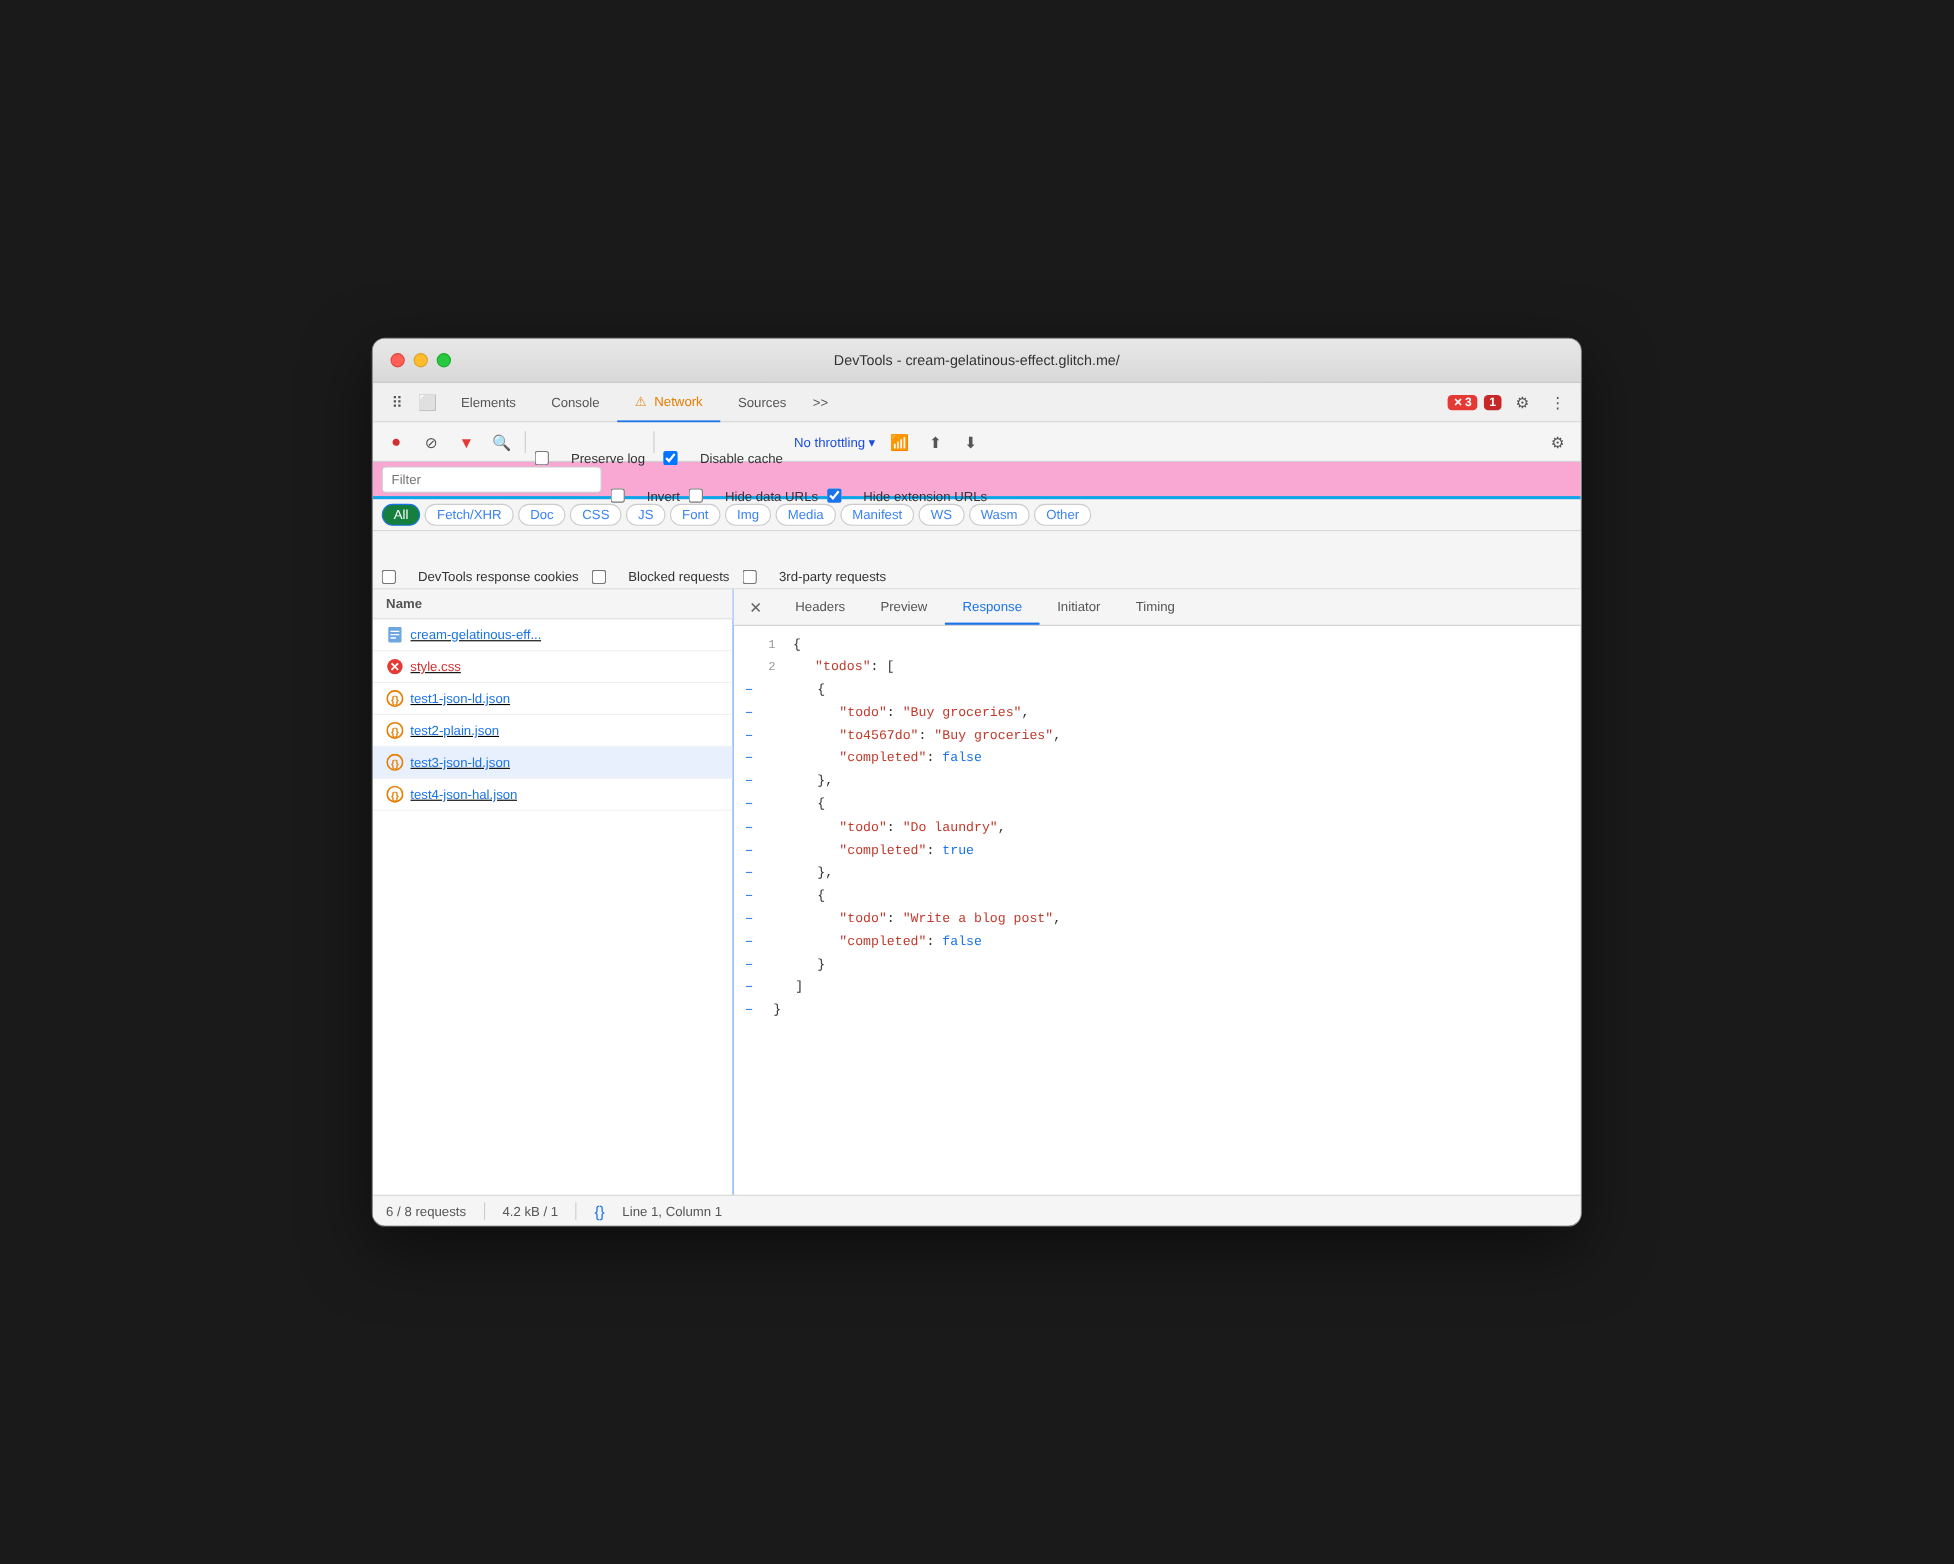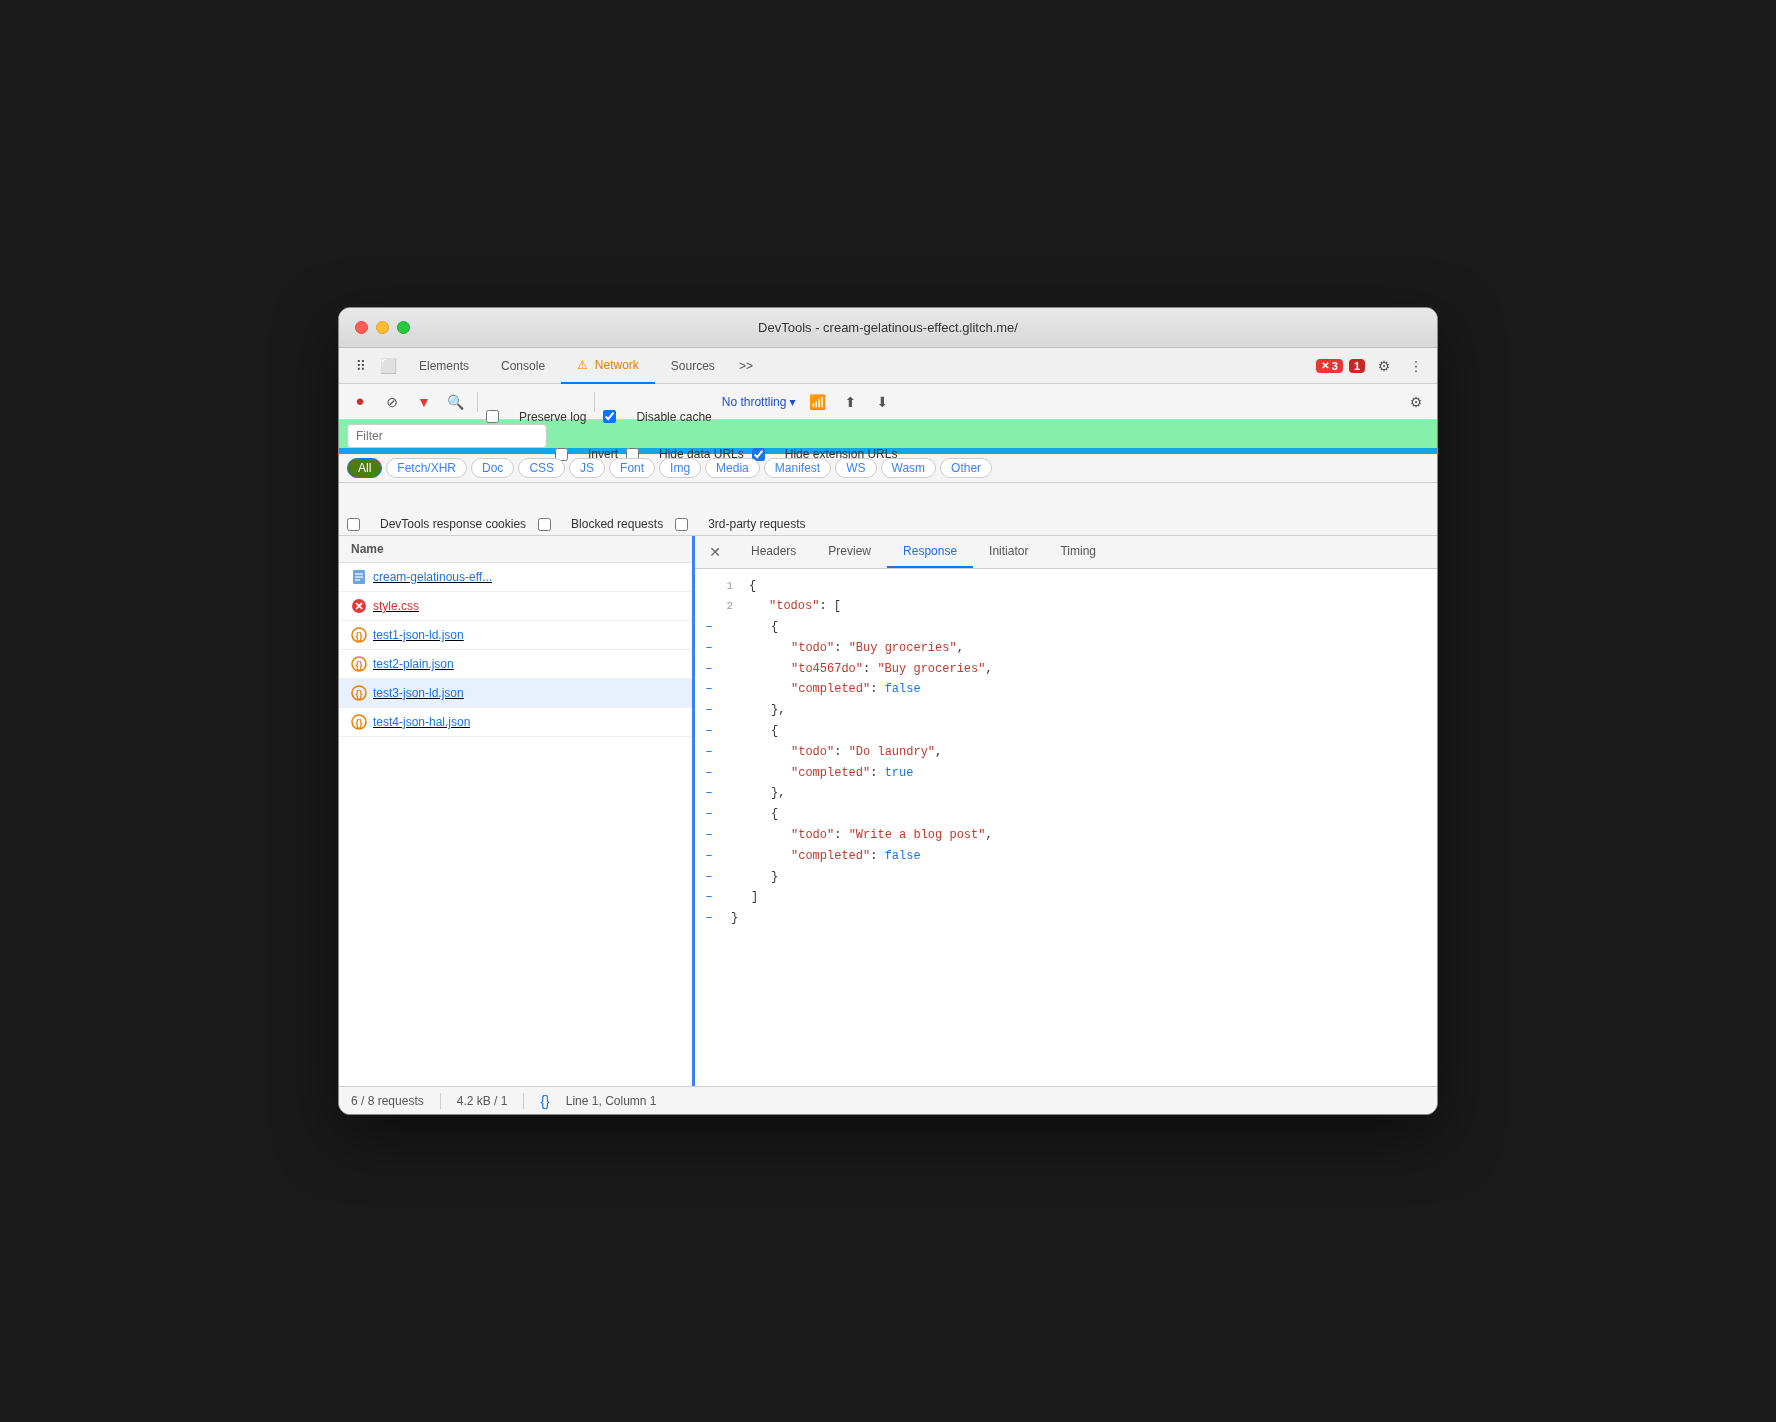--- a/index.html
+++ b/index.html
@@ -166,23 +166,24 @@
       color: #1d4ed8;
       background: transparent;
       border: none;
       cursor: pointer;
       padding: 2px 4px;
       display: flex;
       align-items: center;
       gap: 3px;
     }
     .filter-bar {
-      background: #86efac;
-      border-bottom: 6px solid #0ea5e9;
-      display: flex;
+      background: #f9a8d4;
+      border-bottom: 3px solid #0ea5e9;
+      display: flex;
+      align-items: center;
       padding: 4px 8px;
       height: 34px;
       gap: 8px;
     }
     .filter-input {
       width: 200px;
       height: 24px;
       border: 1px solid #ccc;
       border-radius: 4px;
       padding: 0 8px;
@@ -203,40 +204,40 @@
     .type-btn {
       padding: 2px 10px;
       font-size: 12px;
       border: 1px solid #ccc;
       border-radius: 12px;
       cursor: pointer;
       background: white;
       color: #3b82f6;
     }
     .type-btn.active {
-      background: #4d7c0f;
+      background: #15803d;
       color: white;
       border-color: #1a73e8;
     }
     .more-filters {
       background: #f5f5f5;
       border-bottom: 1px solid #d0d0d0;
       display: flex;
       align-items: center;
       padding: 4px 8px;
       gap: 12px;
     }
     .main-content {
       display: flex;
       height: calc(100% - 220px);
       min-height: 550px;
     }
     .file-list {
-      width: 356px;
-      border-right: 3px solid #3b82f6;
+      width: 328px;
+      border-right: 1px solid #3b82f6;
       background: white;
       overflow-y: auto;
     }
     .file-list-header {
       padding: 6px 12px;
       font-size: 12px;
       font-weight: 600;
       color: #555;
       border-bottom: 1px solid #e0e0e0;
       background: #f5f5f5;

